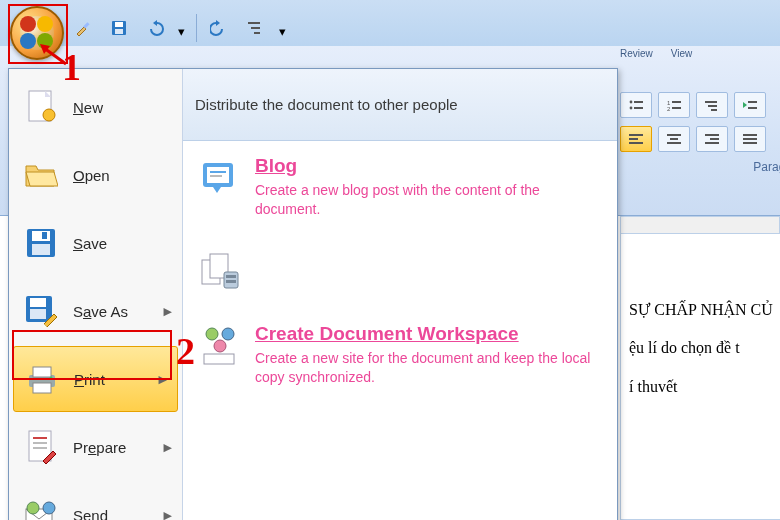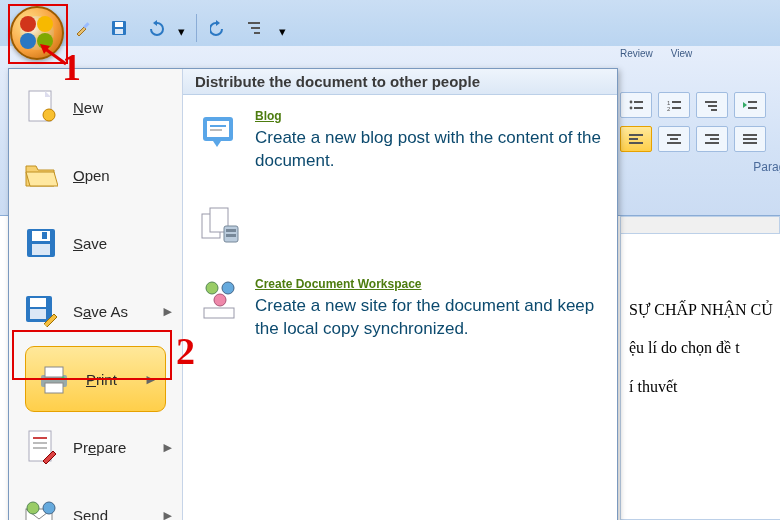--- a/index.html
+++ b/index.html
@@ -113,48 +113,48 @@
     padding: 16px 10px 16px 14px;
     color: #2a2a2a;
     position: relative;
   }
   .menu-item .label { font-size: 15px; }
   .menu-item .label u { text-decoration: underline; }
   .menu-item .chev { position: absolute; right: 10px; color: #666; font-size: 11px; }
   .menu-item.hot {
     background: linear-gradient(#ffe89a, #ffcf4a);
     border: 1px solid #e6a100;
-    border-radius: 9px;
-    margin: 1px 16px;
+    border-radius: 3px;
+    margin: 1px 4px;
     padding: 14px 6px 14px 10px;
   }
   .mi-icon { width: 36px; height: 36px; display: flex; align-items: center; justify-content: center; }
 
   
   .menu-right {
     flex: 1;
     background: #fff;
   }
   .submenu-header {
     background: linear-gradient(#eef4fc, #dce8f6);
     border-bottom: 1px solid #bcd0e8;
-    padding: 4px 12px;
-    font-weight: bold;
+    padding: 27px 12px;
+    font-weight: normal;
     color: #3a3a3a;
     font-size: 15px;
   }
   .submenu-item {
     display: flex;
     gap: 14px;
     padding: 14px 14px 16px 14px;
     color: #333;
   }
   .si-icon { width: 44px; height: 44px; flex-shrink: 0; display: flex; align-items: center; justify-content: center; }
-  .si-text .title { font-weight: bold; text-decoration: underline; color: #4d7c0f; font-size: 12px; margin-bottom: 4px; }
-  .si-text .desc { color: #0c4a6e; font-size: 17px; line-height: 1.35; }
+  .si-text .title { font-weight: bold; text-decoration: underline; color: #ec4899; font-size: 19px; margin-bottom: 4px; }
+  .si-text .desc { color: #ec4899; font-size: 14px; line-height: 1.35; }
 
   
   .ribbon-bg {
     position: absolute;
     top: 46px; left: 0;
     width: 780px; height: 170px;
     background: linear-gradient(#e6eefb, #d3e2f6 60%, #cbdcf3);
     border-bottom: 1px solid #8aacd6;
     z-index: 5;
   }

